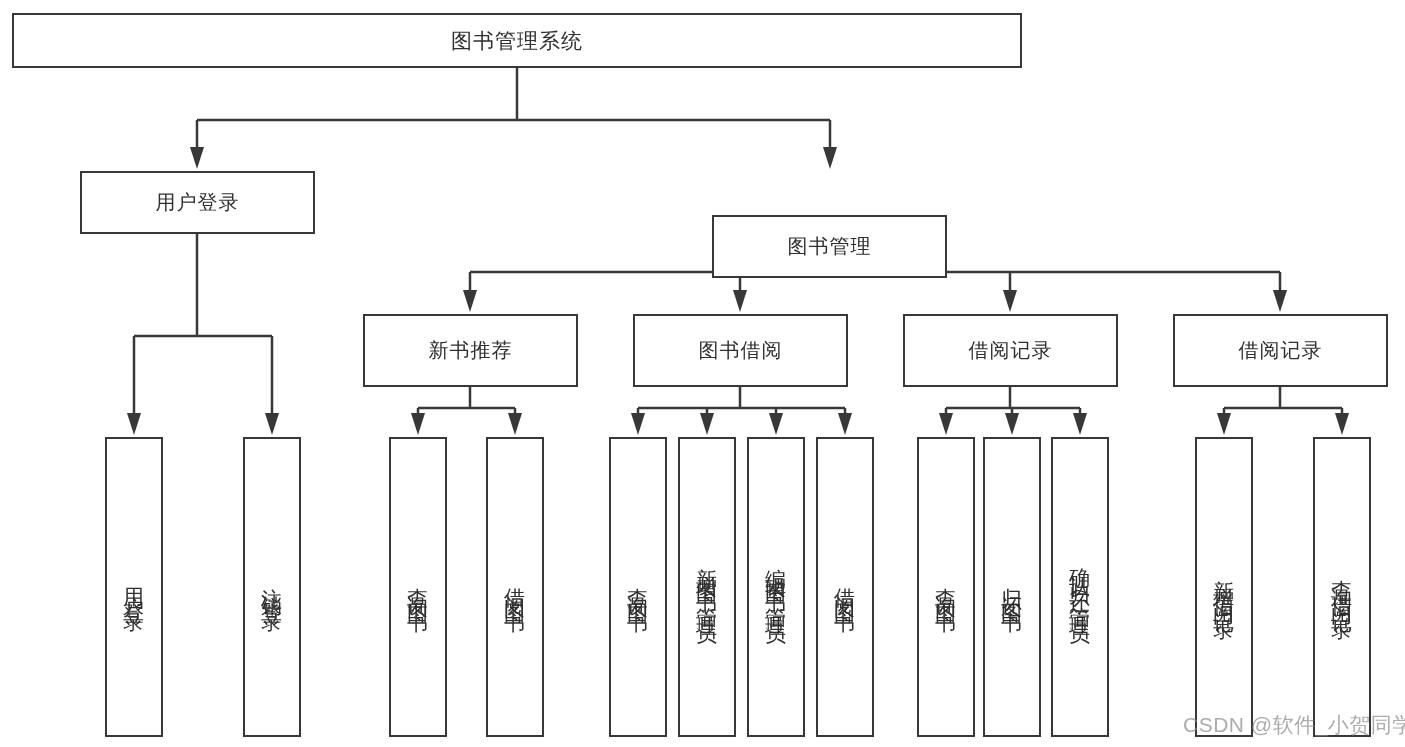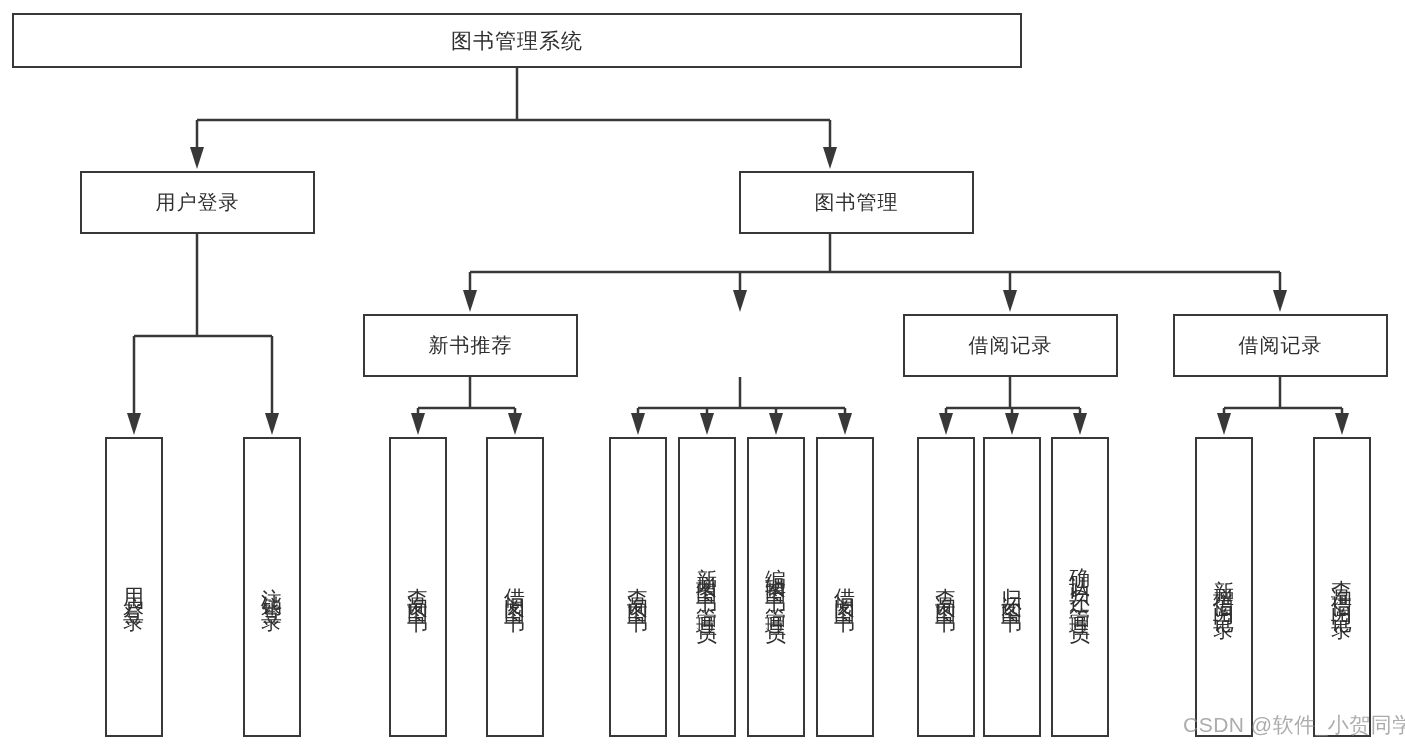--- a/index.html
+++ b/index.html
@@ -30,21 +30,21 @@
   .node-root {
     left: 12px; top: 13px; width: 1010px; height: 55px;
     border-width: 2px;
     font-size: 21px;
   }
   .node-l2 {
     top: 171px; width: 235px; height: 63px;
     font-size: 20px;
   }
   .node-l3 {
-    top: 314px; width: 215px; height: 63px;
+    top: 314px; width: 215px; height: 73px;
     font-size: 20px;
   }
   .leaf {
     top: 437px; width: 58px; height: 300px;
     border-width: 2px;
     font-size: 21px;
     writing-mode: vertical-rl;
     text-orientation: mixed;
     letter-spacing: 8px;
     line-height: 1;
@@ -104,23 +104,24 @@
     <polygon points="939,413 953,413 946,435"></polygon>
     <polygon points="1005,413 1019,413 1012,435"></polygon>
     <polygon points="1073,413 1087,413 1080,435"></polygon>
     <polygon points="1217,413 1231,413 1224,435"></polygon>
     <polygon points="1335,413 1349,413 1342,435"></polygon>
   </svg>
 
   <div class="node node-root">图书管理系统</div>
 
   <div class="node node-l2" style="left:80px;">用户登录</div>
-  <div class="node node-l2" style="left:739px;">图书管理</div>
+  <div class="node node-l2" style="left:712px;margin-top:44px;">图书管理</div>
 
   <div class="node node-l3" style="left:363px;">新书推荐</div>
+  <div class="node node-l3" style="left:633px;">图书借阅</div>
   <div class="node node-l3" style="left:903px;">借阅记录</div>
   <div class="node node-l3" style="left:1173px;">借阅记录</div>
 
   <div class="node leaf" style="left:105px;">用户登录</div>
   <div class="node leaf" style="left:243px;">注销登录</div>
 
   <div class="node leaf" style="left:389px;">查询图书</div>
   <div class="node leaf" style="left:486px;">借阅图书</div>
 
   <div class="node leaf" style="left:609px;">查询图书</div>

